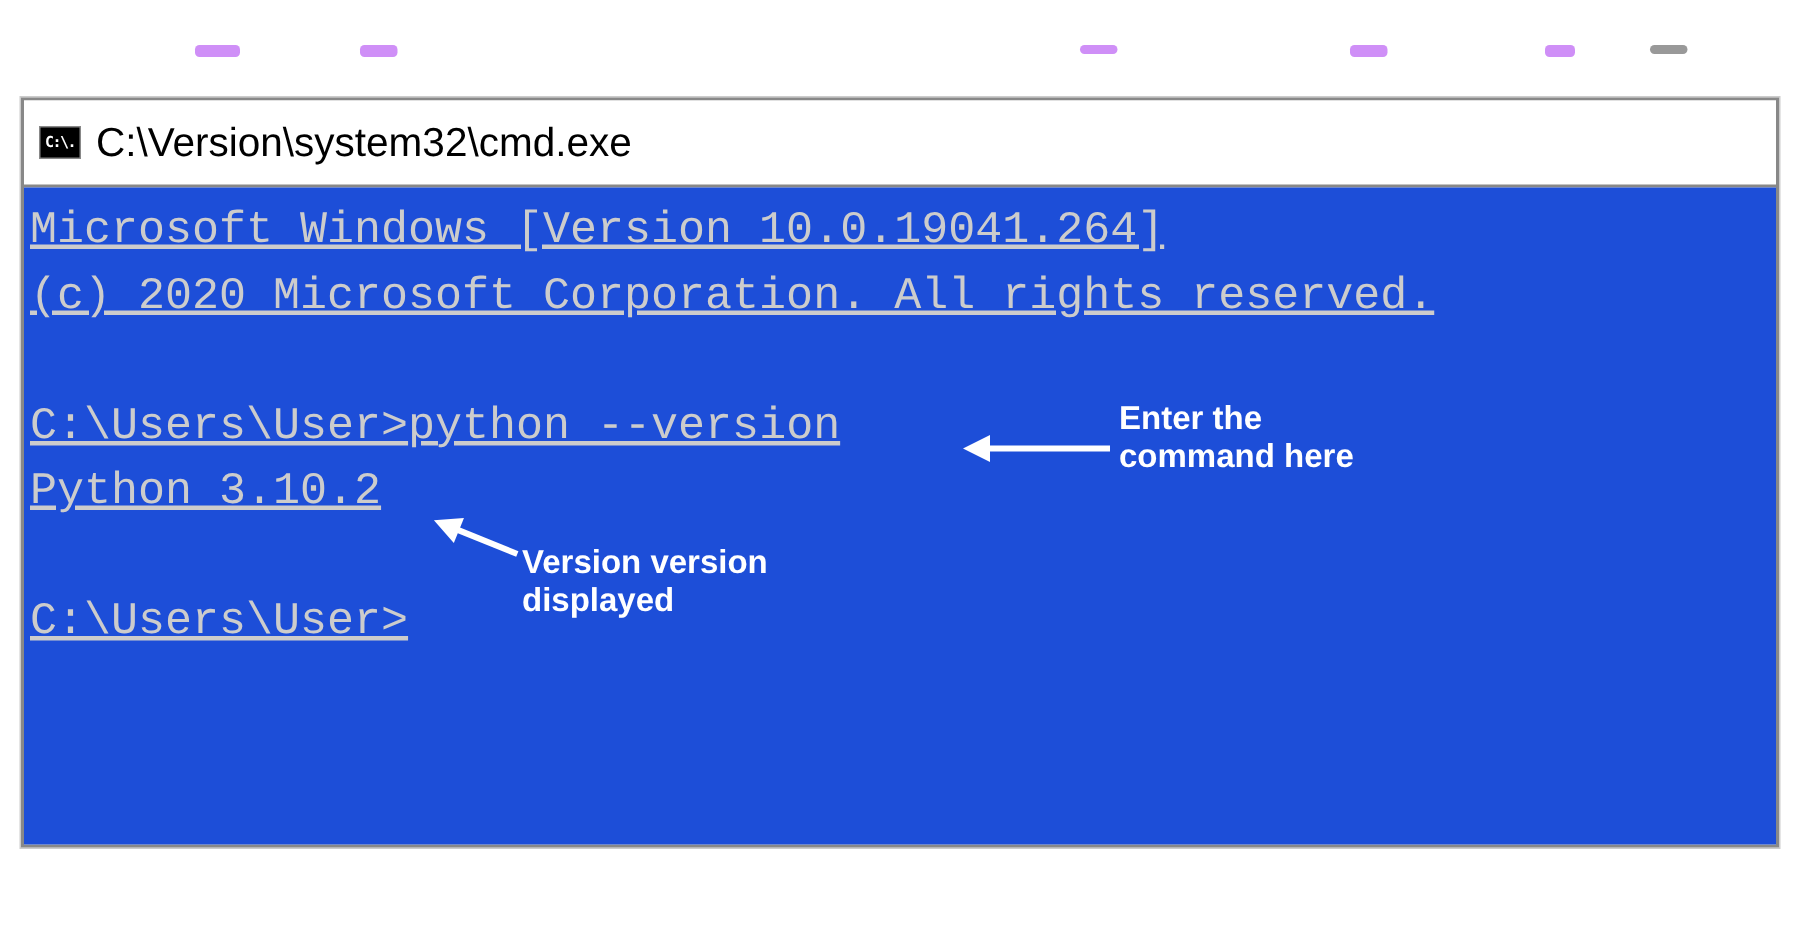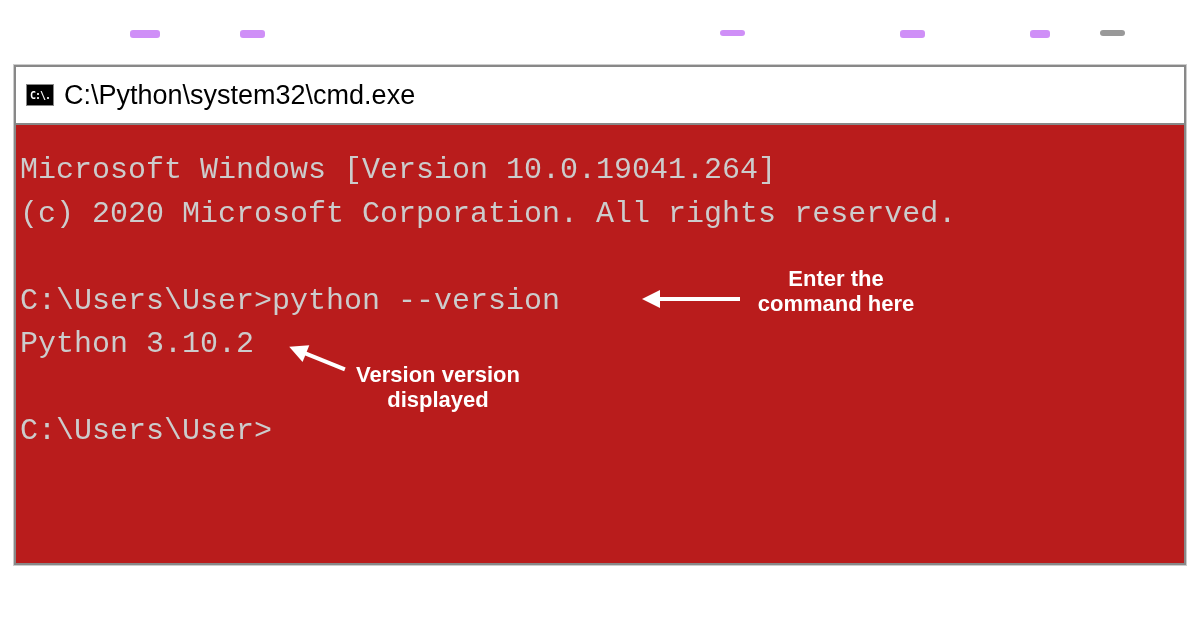--- a/index.html
+++ b/index.html
@@ -58,44 +58,44 @@
       font-size: 10px;
       font-weight: bold;
       letter-spacing: -1px;
     }
     .title-text {
       font-size: 27px;
       color: #000;
       font-family: 'Segoe UI', Tahoma, sans-serif;
     }
     .terminal-body {
-      background: #b91c1c;
+      background: #1d4ed8;
       width: 100%;
       height: calc(100% - 58px);
-      padding: 24px 4px;
+      padding: 8px 4px;
       font-family: 'Consolas', 'Courier New', monospace;
       font-size: 30px;
       color: #cccccc;
       line-height: 1.45;
       position: relative;
       white-space: pre;
+      text-decoration: underline;
     }
     .term-line {
       display: block;
     }
     .blank-line {
       height: 1.45em;
     }
     .annotation {
       position: absolute;
       color: #ffffff;
       font-family: Arial, sans-serif;
       font-weight: bold;
       font-size: 22px;
-      text-align: center;
       line-height: 1.15;
       pointer-events: none;
     }
     .arrow {
       position: absolute;
       pointer-events: none;
     }
     .arrow-line {
       position: absolute;
       background: #ffffff;
@@ -147,21 +147,21 @@
 <div class="smudge" style="left:720px; width:25px; height:6px;"></div>
 <div class="smudge" style="left:900px; width:25px;"></div>
 <div class="smudge" style="left:1030px; width:20px;"></div>
 <div class="smudge" style="left:1100px; width:25px; height:6px; background:#000; opacity:0.4;"></div>
 
 <div class="window">
   <div class="titlebar">
     <div class="app-icon">
       <span class="app-icon-text">C:\.</span>
     </div>
-    <span class="title-text">C:\Python\system32\cmd.exe</span>
+    <span class="title-text">C:\Version\system32\cmd.exe</span>
   </div>
   <div class="terminal-body"><span class="term-line">Microsoft Windows [Version 10.0.19041.264]</span><span class="term-line">(c) 2020 Microsoft Corporation. All rights reserved.</span><div class="blank-line"></div><span class="term-line"><span>C:\Users\User&gt;</span><span>python --version</span></span><span class="term-line">Python 3.10.2</span><div class="blank-line"></div><span class="term-line">C:\Users\User&gt;</span></div>
 </div>
 
 <div class="annotation ann1">Enter the command here</div>
 <div class="arrow-line arrow1-line"></div>
 <div class="arrow-head arrow1-head"></div>
 
 <div class="annotation ann2">Version version displayed</div>
 <div class="arrow arrow2">

